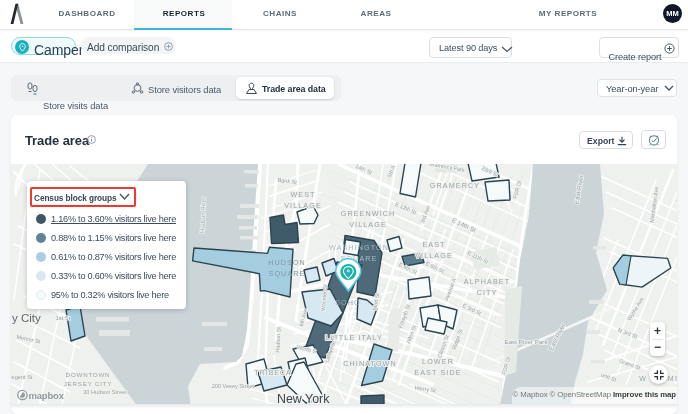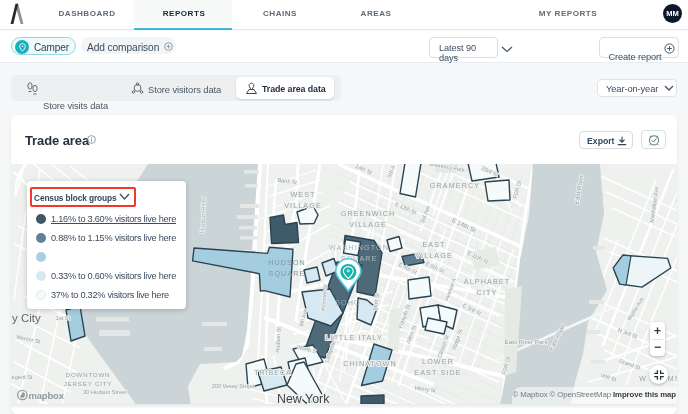--- a/index.html
+++ b/index.html
@@ -14,21 +14,21 @@
   #tab-places-bg { left:134px; top:0; width:98px; height:30px; background:#f8fafa; }
   #tab-places-ul { left:134px; top:27.5px; width:98px; height:2.5px; background:#40b5da; }
   #avatar { left:663px; top:3.5px; width:19px; height:19px; border-radius:50%; background:#0f172a;
      color:#fff; font-size:7.5px; font-weight:700; text-align:center; line-height:19px; }
 
   
   #row2 { left:0; top:31px; width:688px; height:32px; background:#fff; border-bottom:1px solid #eaedef; }
   #camper { left:11px; top:36.5px; width:65px; height:18.5px; border:1px solid #93d8e7; background:#eefafc;
     border-radius:10px; }
   #camper-circ { left:15px; top:39.5px; width:14px; height:14px; border-radius:50%; background:#18b1be; }
-  #camper-txt { left:34px; top:41.5px; font-size:10px; letter-spacing:-0.1px; color:#2e3f51; font-weight:400; }
+  #camper-txt { left:34px; top:41.5px; font-size:14px; letter-spacing:-0.1px; color:#2e3f51; font-weight:400; }
   #addcomp { left:81px; top:37px; width:95px; height:17px; background:#f3f4f5; border-radius:9px; }
   #addcomp-txt { left:87px; top:41.5px; font-size:10.2px; letter-spacing:-0.1px; color:#3c4c5e; font-weight:400; }
   .btn2 { position:absolute; top:37px; height:20.5px; background:#fff; border:1px solid #dcdfe2; border-radius:4px;
     font-size:9.2px; letter-spacing:-0.1px; color:#3d4f63; font-weight:400; }
 
   
   #tabbar { left:11px; top:75px; width:330px; height:26px; background:#edeff1; border-radius:6px; }
   #tab-active { left:236px; top:77px; width:98px; height:22px; background:#fff; border-radius:5px;
       box-shadow:0 1px 2px rgba(40,60,70,0.18); }
   .tabtxt { position:absolute; top:84px; font-size:9.4px; letter-spacing:-0.1px; color:#4a5a6a; font-weight:400; }
@@ -96,21 +96,21 @@
     <circle cx="3.5" cy="3.2" r="0.7" fill="#fff"></circle>
   </svg>
   <div class="abs" id="camper-txt">Camper</div>
   <div class="abs" id="addcomp"></div>
   <div class="abs" id="addcomp-txt">Add comparison</div>
   <svg class="abs" style="left:164px; top:42px;" width="9" height="9" viewBox="0 0 9 9">
     <circle cx="4.5" cy="4.5" r="3.9" fill="none" stroke="#8a97a5" stroke-width="0.9"></circle>
     <path d="M4.5,2.5 V6.5 M2.5,4.5 H6.5" stroke="#8a97a5" stroke-width="0.9"></path>
   </svg>
 
-  <div class="abs btn2" style="left:429px; width:69px;">
+  <div class="abs btn2" style="left:429px; width:83px;">
       <span style="position:absolute; left:9px; top:5px;">Latest 90 days</span>
     <svg style="position:absolute; left:71px; top:7.5px;" width="12" height="7" viewBox="0 0 12 7">
         <path d="M1,1 L6,5.5 L11,1" fill="none" stroke="#42566a" stroke-width="1.2"></path>
       </svg>
   </div>
   <div class="abs btn2" style="left:598.5px; width:80px;">
       <span style="position:absolute; left:9px; top:14px;">Create report</span>
     <svg style="position:absolute; left:64px; top:5px;" width="11" height="11" viewBox="0 0 11 11">
       <circle cx="5.5" cy="5.5" r="4.6" fill="none" stroke="#42566a" stroke-width="1"></circle>
       <path d="M5.5,3.2 V7.8 M3.2,5.5 H7.8" stroke="#42566a" stroke-width="1"></path>
@@ -472,24 +472,25 @@
   <div class="abs" id="legtitle">Census block groups</div>
   <svg class="abs" style="left:119px; top:193px;" width="11" height="8" viewBox="0 0 11 8">
       <path d="M1,1 L5.5,6 L10,1" fill="none" stroke="#43576b" stroke-width="1.4"></path>
     </svg>
   <div class="abs" id="redbox"></div>
   <div class="legdot abs" style="top:213.5px; background:#3d5766;"></div>
   <div class="legtxt abs" style="top:213.5px;text-decoration:underline;">1.16% to 3.60% visitors live here</div>
   <div class="legdot abs" style="top:232.5px; background:#60839b;"></div>
   <div class="legtxt abs" style="top:232.5px;">0.88% to 1.15% visitors live here</div>
   <div class="legdot abs" style="top:251.5px; background:#a9cfe0;"></div>
+  <div class="legtxt abs" style="top:251.5px;">0.61% to 0.87% visitors live here</div>
   <div class="legdot abs" style="top:270.5px; background:#d8e9f1;"></div>
   <div class="legtxt abs" style="top:270.5px;">0.33% to 0.60% visitors live here</div>
   <div class="legdot abs" style="top:289.5px; background:#f5fafc; border:1px solid #e3ebee;"></div>
-  <div class="legtxt abs" style="top:289.5px;">37% to 0.32% visitors live here</div>
+  <div class="legtxt abs" style="top:289.5px;">95% to 0.32% visitors live here</div>
 
   <div class="abs" id="zoomctl">
     <div class="zglyph" style="top:1.5px;">+</div>
     <div class="zline"></div>
     <div class="zglyph" style="top:18px;">−</div>
   </div>
   <div class="abs" id="expbtn"></div>
   <svg class="abs" style="left:652.5px; top:368.5px;" width="12" height="12" viewBox="0 0 12 12">
     <g fill="none" stroke="#2b3237" stroke-width="1.3">
       <path d="M4.4,1.2 V4.4 H1.2"></path>

